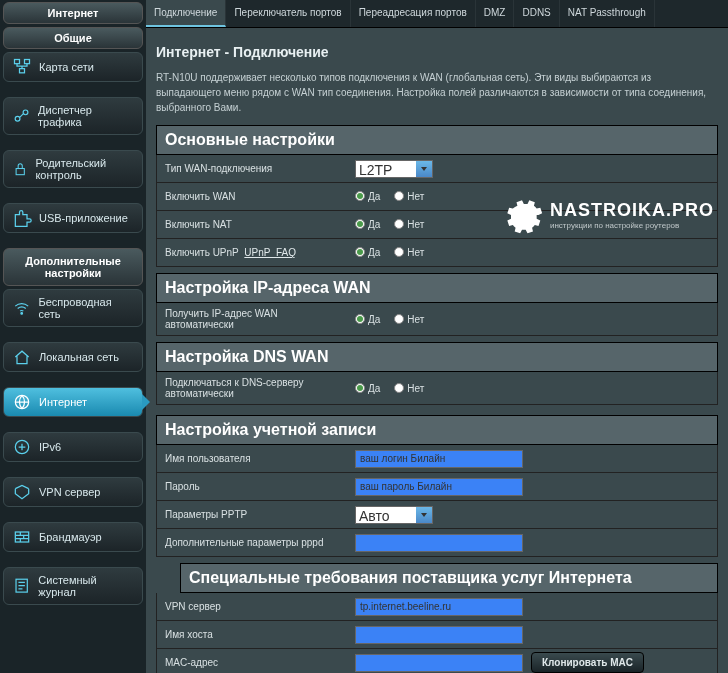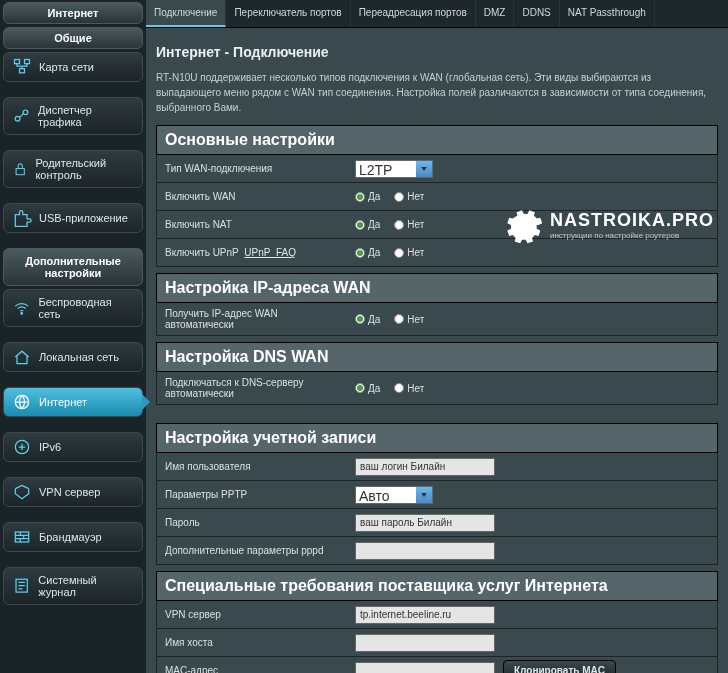--- a/index.html
+++ b/index.html
@@ -17,31 +17,31 @@
 .tab { color: #cfd8dc; font-size: 10px; padding: 7px 8px; cursor: pointer; border-right: 1px solid #2a3438; }
 .tab.active { background: #3a494d; border-bottom: 2px solid #6ec4e0; }
 .panel { padding: 10px 10px 0 10px; overflow-y: auto; flex: 1; position: relative; }
 .panel-title { color: #e8f0f2; font-size: 14px; font-weight: bold; margin: 6px 0 10px 0; }
 .panel-desc { color: #c5d0d3; font-size: 10px; line-height: 1.5; margin-bottom: 10px; }
 .section-header { background: #56656a; color: #fff; font-size: 16px; font-weight: bold; padding: 5px 8px; border: 1px solid #000; }
 .form-row { display: flex; align-items: center; background: #3a494d; border: 1px solid #222; border-top: none; min-height: 28px; }
 .form-label { width: 192px; color: #d8e0e2; font-size: 10px; padding: 5px 8px; }
 .form-value { flex: 1; padding: 3px 6px; display: flex; align-items: center; gap: 8px; }
 .radio-group { display: flex; gap: 14px; align-items: center; }
-.radio-opt { display: flex; align-items: center; color: #d8e0e2; font-size: 10px; gap: 3px; }
+.radio-opt { display: flex; color: #d8e0e2; font-size: 10px; gap: 3px; }
 .radio { width: 10px; height: 10px; border-radius: 50%; border: 1px solid #888; background: #fff; display: inline-block; position: relative; }
 .radio.checked::after { content:''; position:absolute; top:1px; left:1px; width:6px; height:6px; border-radius:50%; background:#4a9a4a; }
-.text-input { background: #e5e5e5; border: 1px solid #666; font-size: 10px; padding: 2px 4px; width: 140px; height: 18px; color: #333; }
+.text-input { background: #3b82f6; border: 1px solid #666; font-size: 10px; padding: 2px 4px; width: 168px; height: 18px; color: #333; }
 .select { background: #fff; border: 1px solid #666; font-size: 14px; padding: 1px 3px; width: 78px; height: 18px; position:relative; color:#333; display:flex; align-items:flex-start; }
 .select-btn { position:absolute; right:0; top:0; width:16px; height:100%; background:linear-gradient(#6bb8e8,#4a88c8); display:flex; align-items:center; justify-content:center; }
 .select-btn::after { content:''; border-left:3px solid transparent; border-right:3px solid transparent; border-top:4px solid #333; }
 .link { color: #e0e8ea; font-size: 10px; text-decoration: underline; cursor: pointer; }
 .btn { background: linear-gradient(#3a4a4e, #1a2428); color: #e0e8ea; font-size: 10px; font-weight: bold; padding: 4px 10px; border: 1px solid #000; border-radius: 4px; cursor: pointer; }
 .apply-row { text-align: center; padding: 10px; }
-.watermark { position: absolute; top: 175px; right: 14px; display: flex; align-items: center; gap: 6px; pointer-events: none; }
+.watermark { position: absolute; top: 165px; right: 14px; display: flex; align-items: center; gap: 6px; pointer-events: none; }
 .wm-gear { width: 44px; height: 44px; }
 .wm-text { color: #fff; }
 .wm-title { font-size: 18px; font-weight: bold; letter-spacing: 1px; }
 .wm-sub { font-size: 8px; color: #c0c8ca; }
 </style>
 </head>
 <body>
 
 <div class="sidebar">
   <div class="menu-header">Интернет</div>
@@ -248,50 +248,50 @@
               <span>Да</span>
             </span>
             <span class="radio-opt">
               <span class="radio"></span>
               <span>Нет</span>
             </span>
           </div>
         </div>
     </div>
 
-    <div class="section-header" style="margin-top:18px;">Настройка учетной записи</div>
+    <div class="section-header" style="margin-top:10px;">Настройка учетной записи</div>
     <div class="form-row">
       <div class="form-label">Имя пользователя</div>
       <div class="form-value">
           <input class="text-input" value="ваш логин Билайн" style="">
+        </div>
+    </div>
+    <div class="form-row">
+      <div class="form-label">Пароль</div>
+      <div class="form-value">
+          <input class="text-input" value="ваш пароль Билайн" style="">
         </div>
     </div>
     <div class="form-row">
       <div class="form-label">Параметры PPTP</div>
       <div class="form-value">
           <div class="select">
             <span>Авто</span>
             <span class="select-btn"></span>
           </div>
         </div>
     </div>
     <div class="form-row">
-      <div class="form-label">Пароль</div>
-      <div class="form-value">
-          <input class="text-input" value="ваш пароль Билайн" style="">
-        </div>
-    </div>
-    <div class="form-row">
       <div class="form-label">Дополнительные параметры pppd</div>
       <div class="form-value">
           <input class="text-input" value="" style="">
         </div>
     </div>
 
-    <div class="section-header" style="margin-top:6px;">Специальные требования поставщика услуг Интернета</div>
+    <div class="section-header" style="margin-top:6px;margin-left:24px;">Специальные требования поставщика услуг Интернета</div>
     <div class="form-row">
       <div class="form-label">VPN сервер</div>
       <div class="form-value">
           <input class="text-input" value="tp.internet.beeline.ru" style="">
         </div>
     </div>
     <div class="form-row">
       <div class="form-label">Имя хоста</div>
       <div class="form-value">
           <input class="text-input" value="" style="">

